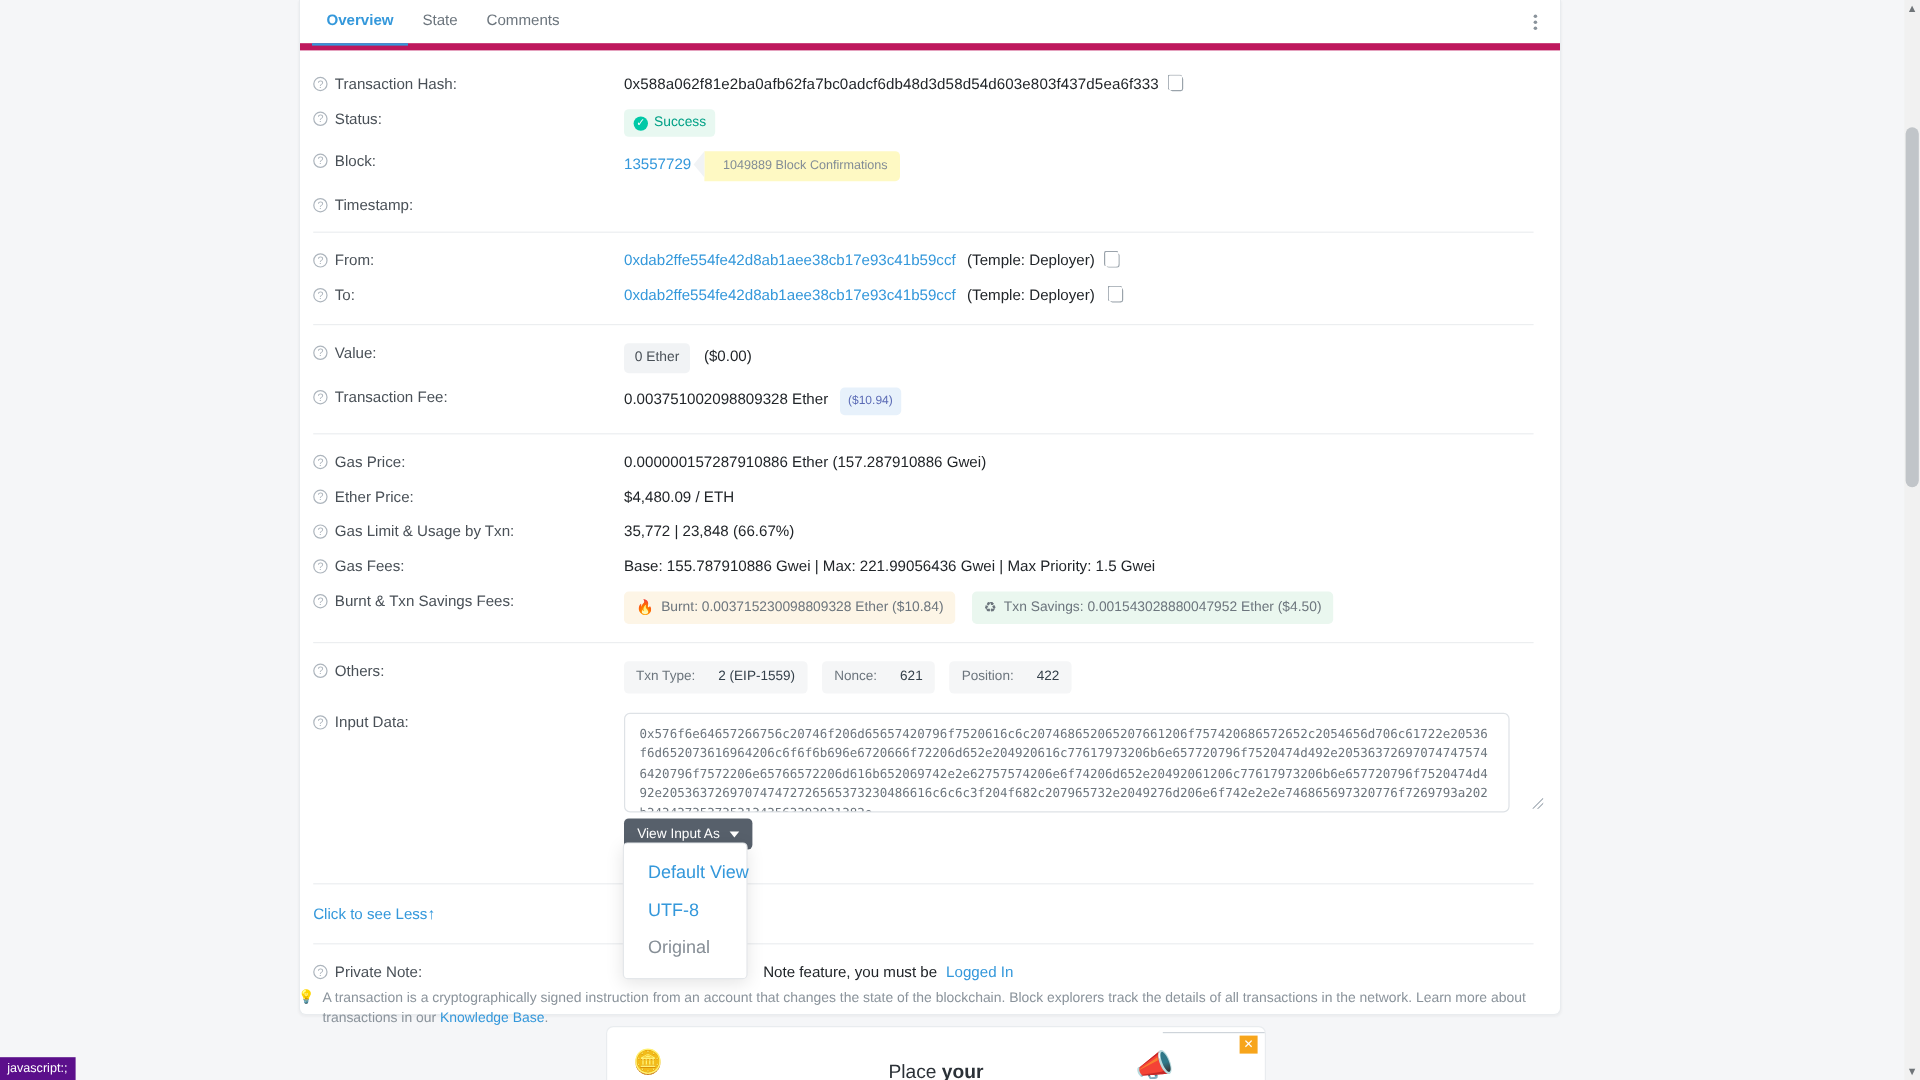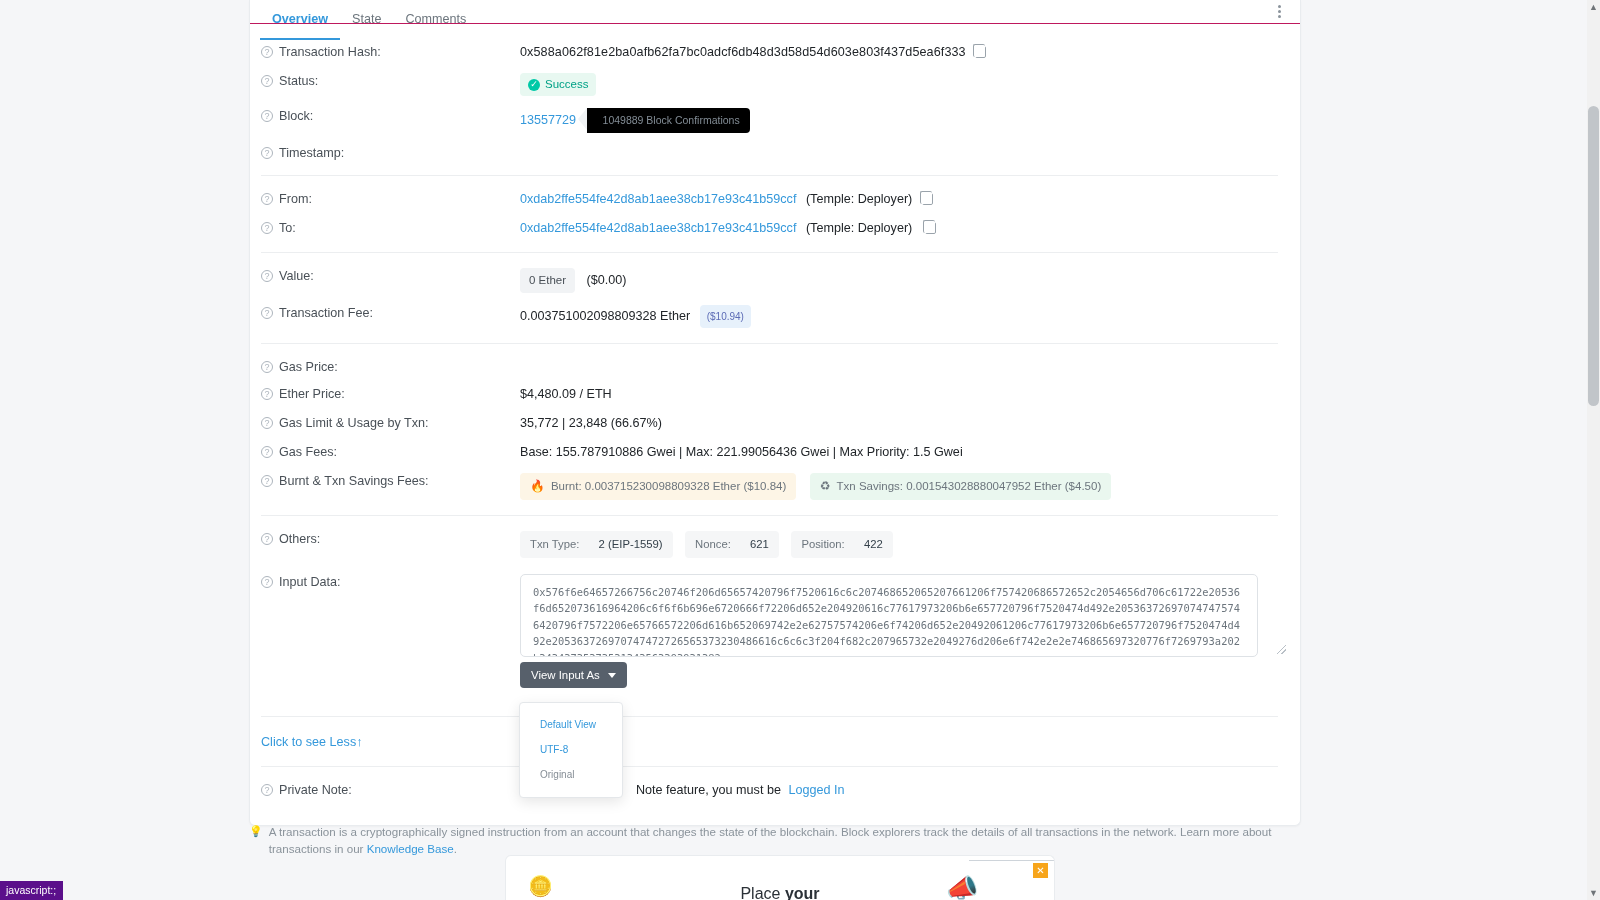--- a/index.html
+++ b/index.html
@@ -16,23 +16,23 @@
   .card {
     position: absolute;
     left: 249px; top: 0px; width: 1052px;
     background: #ffffff;
     border: 1px solid #e9ecef;
     border-top: none;
     border-radius: 0 0 6px 6px;
     box-shadow: 0 1px 2px rgba(0,0,0,.035);
   }
   .card-head {
-    display: flex; align-items: flex-start;
-    height: 24px;
-    border-bottom: 1px solid #be185d;
+    display: flex; align-items: center;
+    height: 42px;
+    border-bottom: 6px solid #be185d;
     padding: 0 12px 0 0;
     position: relative;
   }
   .tabs { display: flex; align-items: flex-end; height: 40px; padding-left: 10px; }
   .tab {
     font-size: 12.6px; color: #6c757d;
     padding: 0 12px; line-height: 38px;
     border-bottom: 2px solid transparent;
     cursor: pointer; white-space: nowrap;
   }
@@ -94,21 +94,21 @@
   }
   .tick {
     width: 12px; height: 12px; border-radius: 50%;
     background: #00c9a7; color: #fff; font-size: 9px;
     display: inline-flex; align-items: center; justify-content: center;
   }
 
   .blockno { color: #3498db; cursor: pointer; }
   .confirm-tag {
     display: inline-block; margin-left: 7px;
-    background: #000000; color: #838d96;
+    background: #fef9c3; color: #838d96;
     font-size: 10.5px; padding: 4px 10px 4px 16px;
     border-radius: 0 4px 4px 0;
     position: relative;
   }
   .confirm-tag::before {
     content: ""; position: absolute; left: -9px; top: 0;
     border-top: 11px solid transparent; border-bottom: 11px solid transparent;
     border-right: 9px solid #f1f3f5;
   }
 
@@ -183,21 +183,21 @@
     position: absolute;
     left: 519px; top: 702px; width: 104px;
     background: #fff;
     border: 1px solid #e4e7ea;
     border-radius: 4px;
     box-shadow: 0 4px 14px rgba(0,0,0,.10);
     padding: 9px 0 10px 0;
     z-index: 40;
   }
   .dropdown .item {
-    font-size: 10px; padding: 7px 20px;
+    font-size: 15px; padding: 7px 20px;
     color: #3498db; cursor: pointer; white-space: nowrap;
   }
   .dropdown .item.plain { color: #868e96; }
 
   .see-less { color: #3498db; font-size: 12.6px; cursor: pointer; display: inline-flex; align-items: center; gap: 0; }
   .arr-up { font-size: 13px; }
 
   
   .footnote {
     position: absolute; left: 249px; top: 823px; width: 1052px;
@@ -354,20 +354,21 @@
         </div>
       </div>
 
       <div class="sep"></div>
 
       <div class="row">
         <div class="lbl">
           <span class="qm">?</span>
           <span>Gas Price:</span>
         </div>
+        <div class="val">0.000000157287910886 Ether (157.287910886 Gwei)</div>
       </div>
 
       <div class="row">
         <div class="lbl">
           <span class="qm">?</span>
           <span>Ether Price:</span>
         </div>
         <div class="val">$4,480.09 / ETH</div>
       </div>
 

